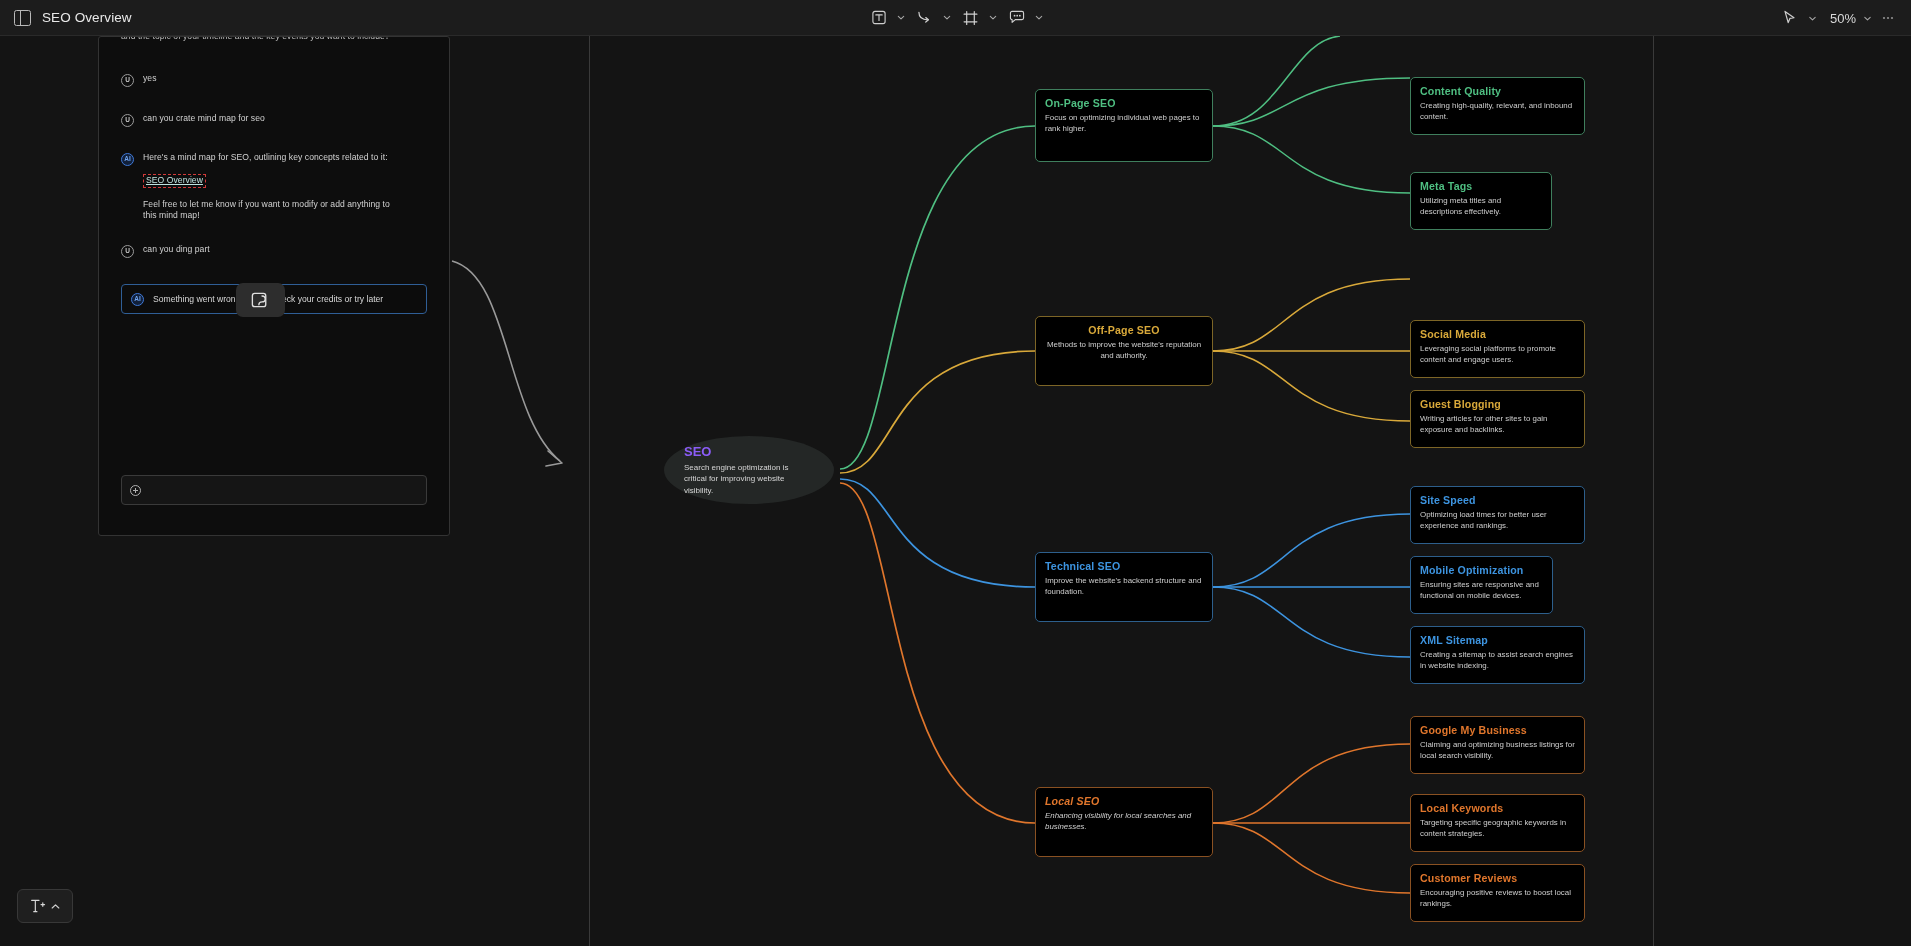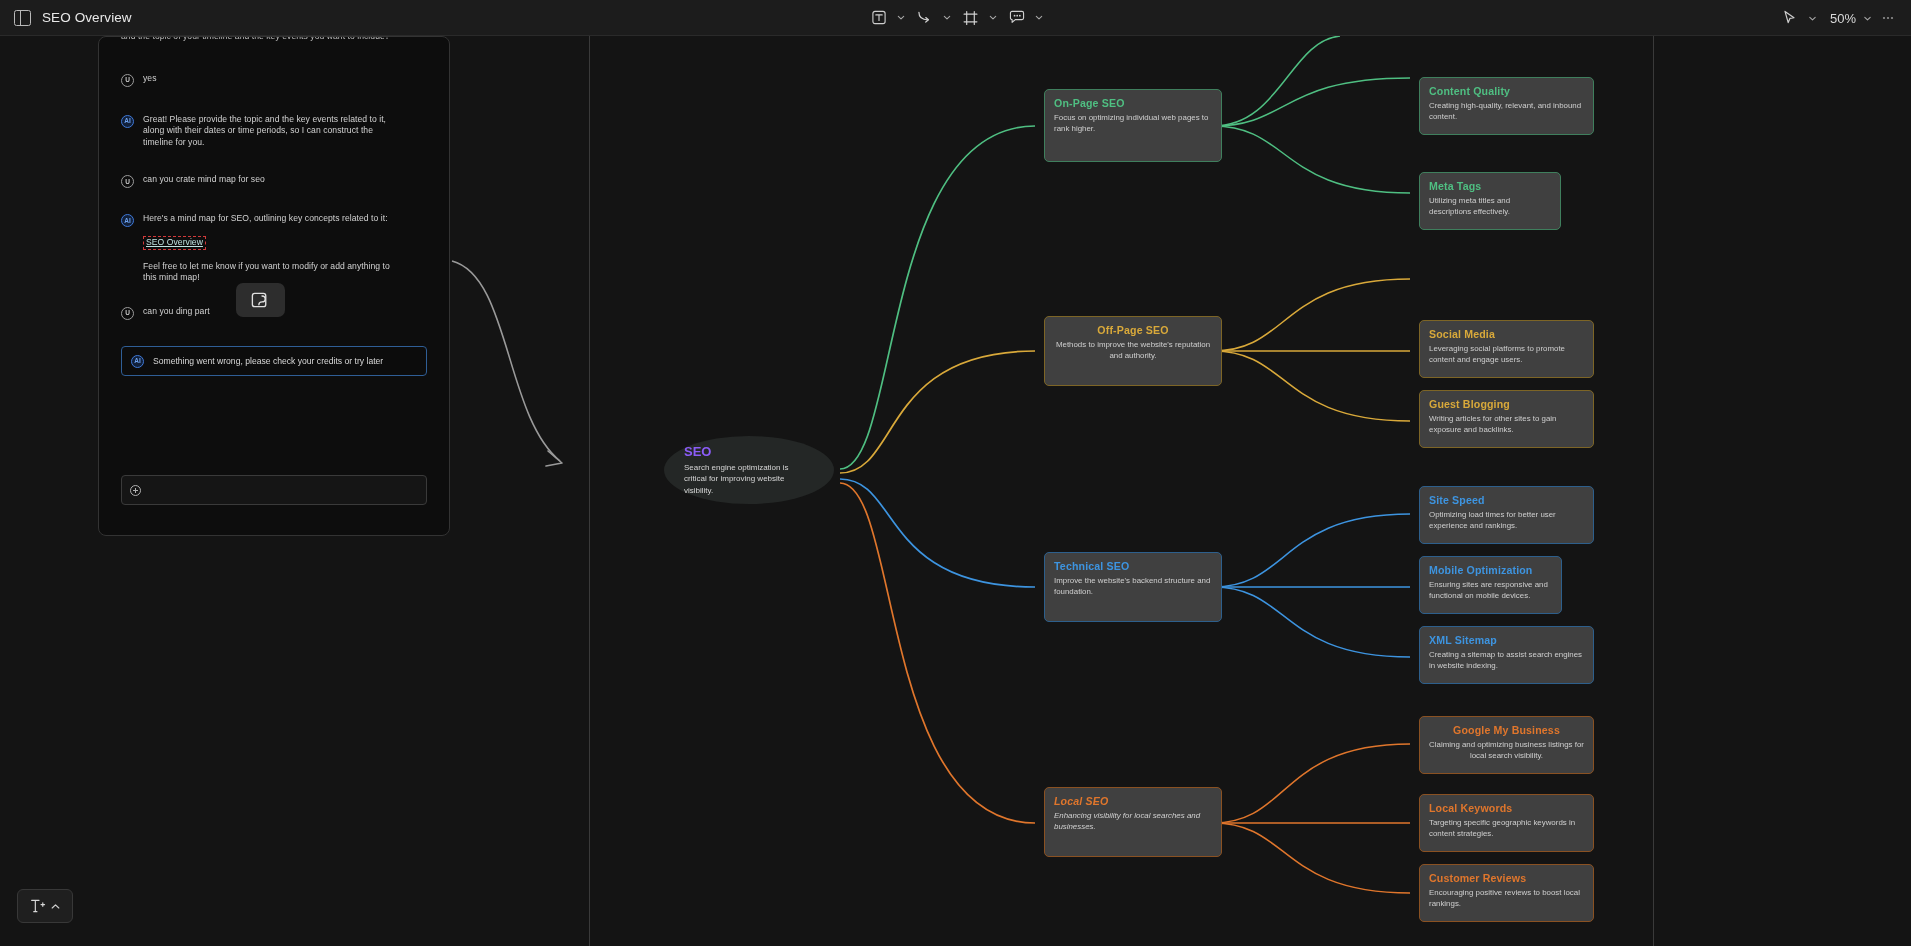--- a/index.html
+++ b/index.html
@@ -59,21 +59,21 @@
   .canvas {
     position: absolute; top: 36px; left: 0; width: 1911px; height: 910px;
     background: #141414; overflow: hidden;
   }
   
   .vline { position: absolute; top: 0; width: 1px; height: 910px; background: #3a3a3a; }
 
   
   .chat-panel {
     position: absolute; left: 98px; top: 0px; width: 352px; height: 500px;
-    background: #0d0d0d; border: 1px solid #333; border-radius: 8px;
+    background: #0d0d0d; border: 1px solid #333; border-radius: 3px;
     overflow: hidden;
   }
   .chat-scroll { position: absolute; left: 0; top: 0; right: 0; bottom: 60px; overflow: hidden; }
   .msg { display: flex; gap: 9px; padding: 0 22px; margin-bottom: 0; }
   .msg + .msg { margin-top: 0; }
   .avatar {
     width: 13px; height: 13px; border-radius: 50%; flex: none; margin-top: 1px;
     display: flex; align-items: center; justify-content: center;
     font-size: 6.5px; line-height: 1; font-weight: bold;
   }
@@ -121,22 +121,22 @@
   .plus-ic::after { top: 2px; bottom: 2px; left: 4.2px; width: 1.1px; }
   .chat-input input {
     flex: 1; background: transparent; border: none; outline: none;
     color: #d0d0d0; font-size: 8.6px; font-family: inherit; padding-left: 7px;
   }
 
   
   #mindmap { position: absolute; left: 0; top: 0; width: 1911px; height: 910px; }
   .node { position: absolute; }
   .node-box {
-    border: 1px solid; border-radius: 5px; background: #404040;
-    padding: 7px 9px 8px 9px; width: 100%; height: 100%; margin-left: 9px;
+    border: 1px solid; border-radius: 5px; background: #000000;
+    padding: 7px 9px 8px 9px; width: 100%; height: 100%;
   }
   .node-title { font-size: 10.6px; font-weight: bold; letter-spacing: .15px; margin-bottom: 4px; }
   .node-desc { font-size: 7.9px; line-height: 1.38; color: #cfcfcf; }
 
   .root-node {
     position: absolute; display: flex; flex-direction: column; justify-content: center;
     background: #242726; border-radius: 50%; padding: 0 26px 0 20px;
   }
   .root-title { font-size: 13px; font-weight: bold; color: #8b5cf6; margin-bottom: 3px; }
   .root-desc { font-size: 8px; line-height: 1.4; color: #d6d6d6; }
@@ -347,21 +347,21 @@
       </div>
     </div>
 
     <div class="node" style="left:1035px; top:751px; width:178px; height:70px;">
       <div class="node-box" style="border-color:#8a5122;font-style:italic;">
         <div class="node-title" style="color:#e0762c;">Local SEO</div>
         <div class="node-desc">Enhancing visibility for local searches and businesses.</div>
       </div>
     </div>
     <div class="node" style="left:1410px; top:680px; width:175px; height:58px;">
-      <div class="node-box" style="border-color:#8a5122;text-align:center;">
+      <div class="node-box" style="border-color:#8a5122;">
         <div class="node-title" style="color:#e0762c;">Google My Business</div>
         <div class="node-desc">Claiming and optimizing business listings for local search visibility.</div>
       </div>
     </div>
     <div class="node" style="left:1410px; top:758px; width:175px; height:58px;">
       <div class="node-box" style="border-color:#8a5122;">
         <div class="node-title" style="color:#e0762c;">Local Keywords</div>
         <div class="node-desc">Targeting specific geographic keywords in content strategies.</div>
       </div>
     </div>
@@ -377,24 +377,20 @@
 
         <div class="msg" style="margin-top:-6px;">
           <div class="msg-body msg-clip" style="padding-left:0;">and the topic of your timeline and the key events you want to include?</div>
         </div>
 
         <div class="msg" style="margin-top:30px;">
           <div class="avatar av-user">U</div>
           <div class="msg-body">yes</div>
         </div>
 
-        <div class="msg" style="margin-top:27px;">
-          <div class="avatar av-ai">AI</div>
-          <div class="msg-body" style="width:258px;">Great! Please provide the topic and the key events related to it, along with their dates or time periods, so I can construct the timeline for you.</div>
-        </div>
 
         <div class="msg" style="margin-top:26px;">
           <div class="avatar av-user">U</div>
           <div class="msg-body">can you crate mind map for seo</div>
         </div>
 
         <div class="msg" style="margin-top:25px;">
           <div class="avatar av-ai">AI</div>
           <div class="msg-body" style="width:262px;">
             <p>Here's a mind map for SEO, outlining key concepts related to it:</p>

